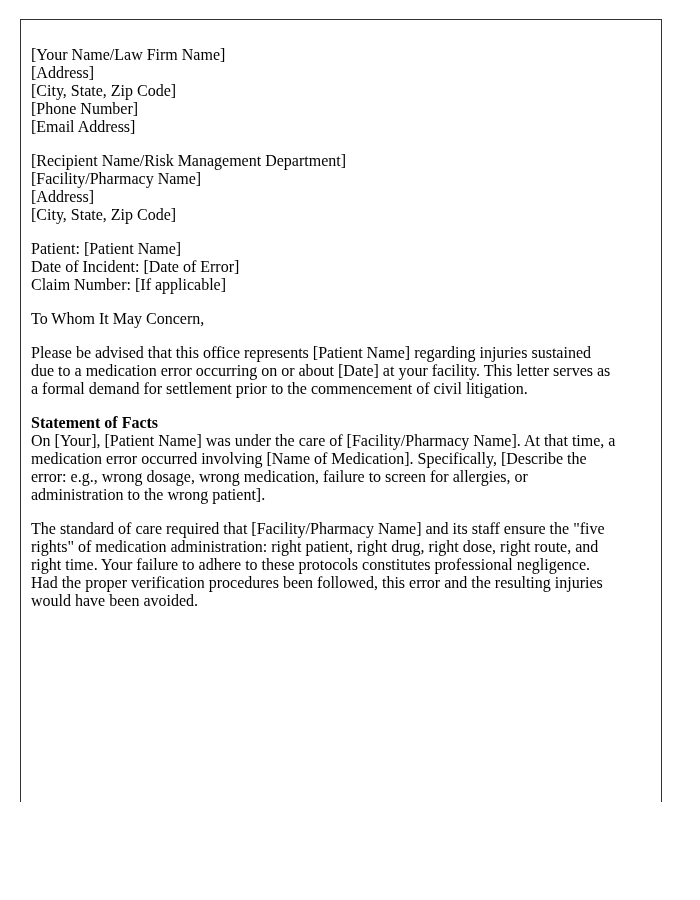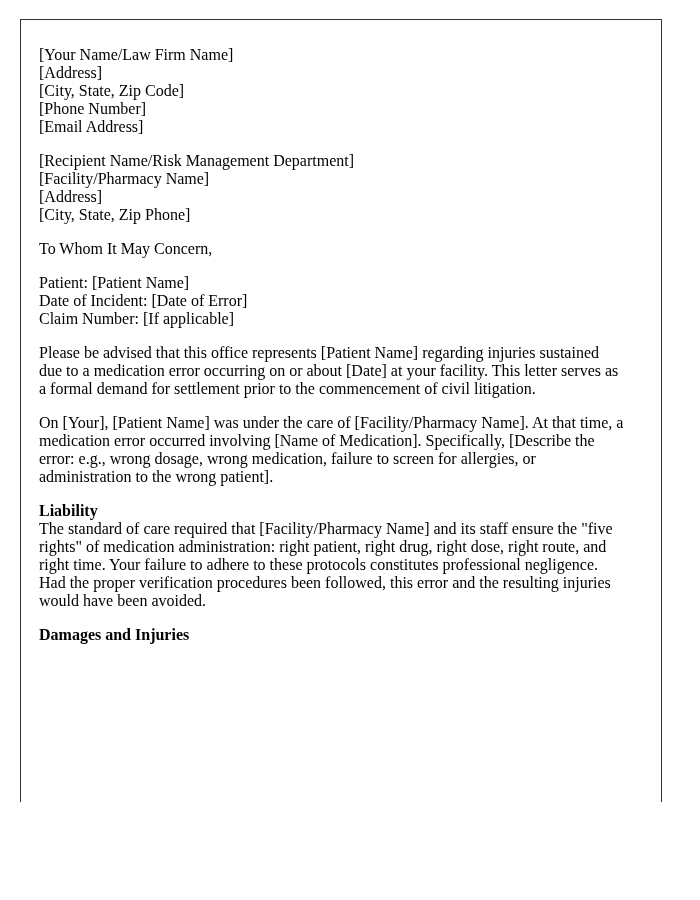--- a/index.html
+++ b/index.html
@@ -25,21 +25,21 @@
     border-bottom: none;          
     padding: 10px 10px 0 10px;
     overflow: hidden;
     background: #ffffff;
     color: #000000;
     font-family: "Liberation Serif", "DejaVu Serif", serif;
     font-size: 16px;
     line-height: 18px;
   }
   .frame p {
-    margin: 16px 8px;
+    margin: 16px 0;
     white-space: pre;            
   }
   .subject {
     font-weight: bold;
   }
   .section-heading {
     display: block;              
     font-weight: bold;
   }
 </style>
@@ -52,41 +52,41 @@
     <p>[Your Name/Law Firm Name]
 [Address]
 [City, State, Zip Code]
 [Phone Number]
 [Email Address]</p>
 
 
     <p>[Recipient Name/Risk Management Department]
 [Facility/Pharmacy Name]
 [Address]
-[City, State, Zip Phone]</p>
+[City, State, Zip Code]</p>
 
-
-    <p>To Whom It May Concern,</p>
 
     <p>Patient: [Patient Name]
 Date of Incident: [Date of Error]
 Claim Number: [If applicable]</p>
 
+    <p>To Whom It May Concern,</p>
+
     <p>Please be advised that this office represents [Patient Name] regarding injuries sustained
 due to a medication error occurring on or about [Date] at your facility. This letter serves as
 a formal demand for settlement prior to the commencement of civil litigation.</p>
 
-    <p><span>On [Your], [Patient Name] was under the care of [Facility/Pharmacy Name]. At that time, a
+    <p><strong class="section-heading">Statement of Facts</strong><span>On [Your], [Patient Name] was under the care of [Facility/Pharmacy Name]. At that time, a
 medication error occurred involving [Name of Medication]. Specifically, [Describe the
 error: e.g., wrong dosage, wrong medication, failure to screen for allergies, or
 administration to the wrong patient].</span></p>
 
-    <p><strong class="section-heading">Liability</strong><span>The standard of care required that [Facility/Pharmacy Name] and its staff ensure the "five
+    <p><span>The standard of care required that [Facility/Pharmacy Name] and its staff ensure the "five
 rights" of medication administration: right patient, right drug, right dose, right route, and
 right time. Your failure to adhere to these protocols constitutes professional negligence.
 Had the proper verification procedures been followed, this error and the resulting injuries
 would have been avoided.</span></p>
 
-    <p><strong class="section-heading">Damages and Injuries</strong></p>
+    <p></p>
 
 
   </div>
 </div>
 
 </body></html>

